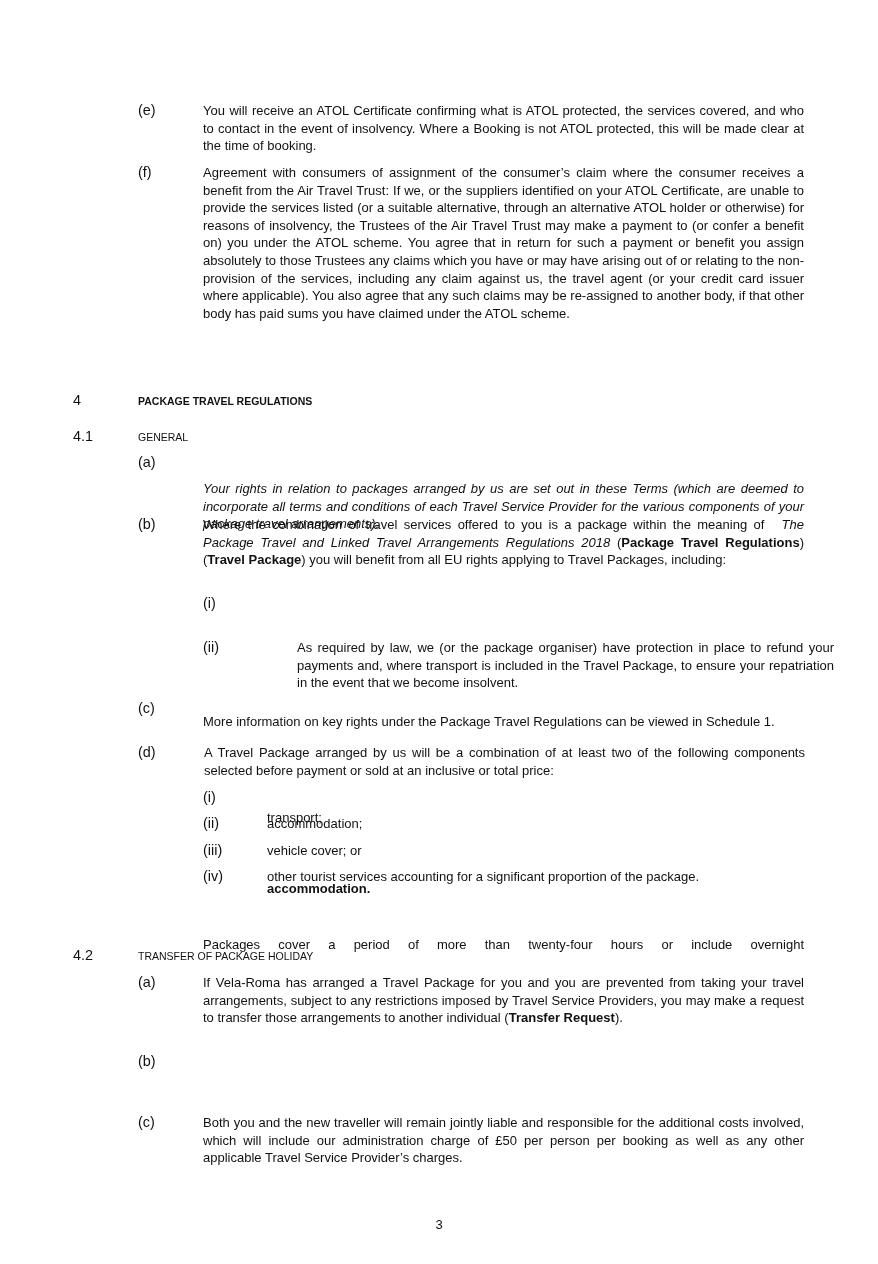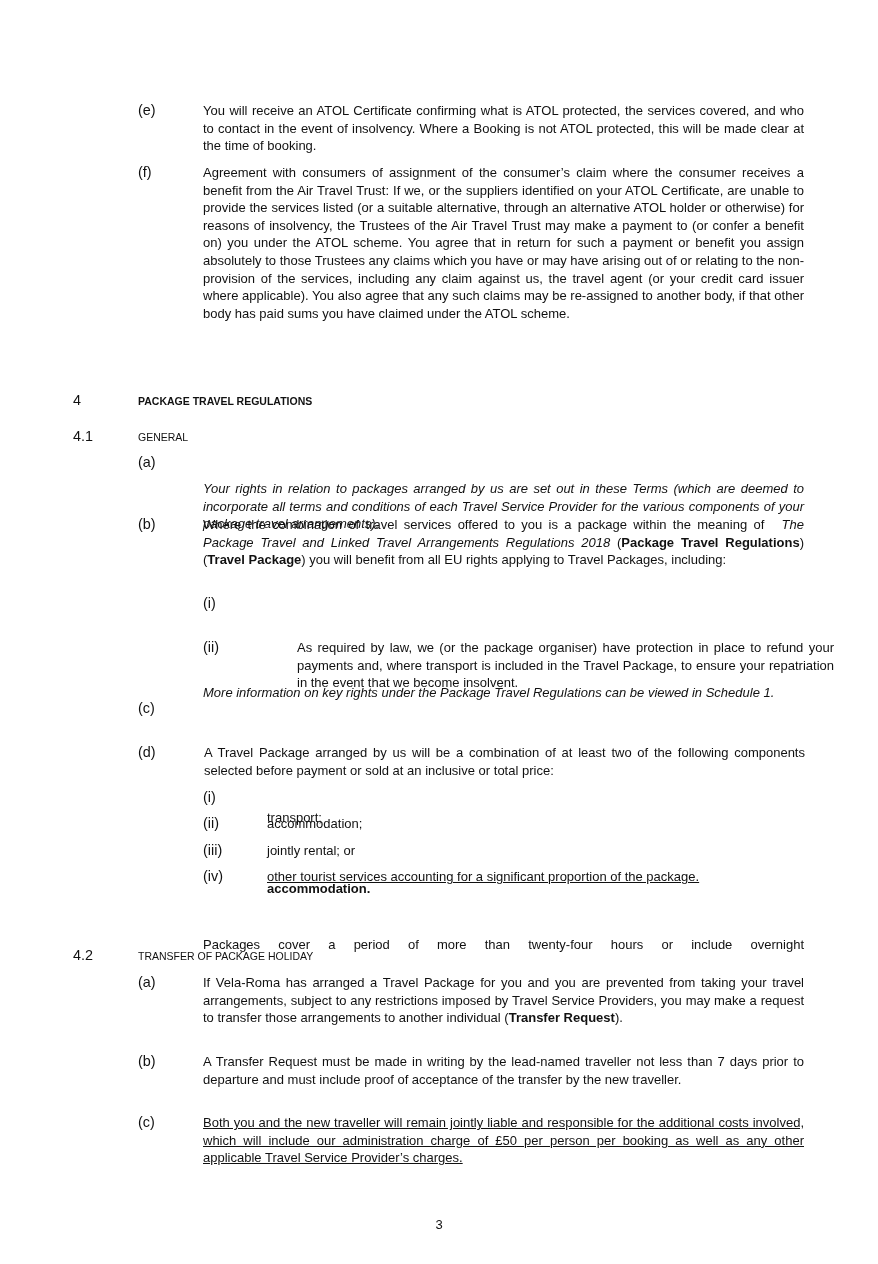--- a/index.html
+++ b/index.html
@@ -37,46 +37,45 @@
 
   <div class="lbl" style="left:138px; top:516px;">(b)</div>
   <div class="para" style="left:203px; top:516px; width:601px;"><span>Where the combination of travel services offered to you is a package within the meaning of </span><i>The Package Travel and Linked Travel Arrangements Regulations 2018</i><span> (</span><b>Package Travel Regulations</b><span>) (</span><b>Travel Package</b><span>) you will benefit from all EU rights applying to Travel Packages, including:</span></div>
 
   <div class="lbl" style="left:203px; top:595px;">(i)</div>
 
   <div class="lbl" style="left:203px; top:639px;">(ii)</div>
   <div class="para" style="left:267px; top:639px; width:537px;margin-left:30px;">As required by law, we (or the package organiser) have protection in place to refund your payments and, where transport is included in the Travel Package, to ensure your repatriation in the event that we become insolvent.</div>
 
   <div class="lbl" style="left:138px; top:700px;">(c)</div>
-  <div class="para" style="left:203px; top:684px; width:601px;font-style:italic;">More information on key rights under the Package Travel Regulations can be viewed in Schedule 1.</div>
+  <div class="para" style="left:203px; top:713px; width:601px;">More information on key rights under the Package Travel Regulations can be viewed in Schedule 1.</div>
 
   <div class="lbl" style="left:138px; top:744px;">(d)</div>
   <div class="para" style="left:204px; top:744px; width:601px;">A Travel Package arranged by us will be a combination of at least two of the following components selected before payment or sold at an inclusive or total price:</div>
 
   <div class="lbl" style="left:203px; top:789px;">(i)</div>
   <div class="para" style="left:267px; top:789px; width:537px;margin-top:20px;">transport;</div>
 
   <div class="lbl" style="left:203px; top:815px;">(ii)</div>
   <div class="para" style="left:267px; top:815px; width:537px;">accommodation;</div>
 
   <div class="lbl" style="left:203px; top:842px;">(iii)</div>
-  <div class="para" style="left:267px; top:842px; width:537px;">jointly rental; or</div>
+  <div class="para" style="left:267px; top:842px; width:537px;">vehicle cover; or</div>
 
   <div class="lbl" style="left:203px; top:868px;">(iv)</div>
-  <div class="para" style="left:267px; top:868px; width:537px;text-decoration:underline;">other tourist services accounting for a significant proportion of the package.</div>
+  <div class="para" style="left:267px; top:868px; width:537px;">other tourist services accounting for a significant proportion of the package.</div>
 
   <div class="para" style="left:203px; top:936px; width:601px; text-align-last: justify;">Packages cover a period of more than twenty-four hours or include overnight</div>
   <div class="para" style="left:267px; top:880px; width:537px;font-weight:bold;">accommodation.</div>
 
   <div class="num" style="left:73px; top:947px;">4.2</div>
   <div class="head" style="left:138px; top:949px;">TRANSFER OF PACKAGE HOLIDAY</div>
 
   <div class="lbl" style="left:138px; top:974px;">(a)</div>
   <div class="para" style="left:203px; top:974px; width:601px;"><span>If Vela-Roma has arranged a Travel Package for you and you are prevented from taking your travel arrangements, subject to any restrictions imposed by Travel Service Providers, you may make a request to transfer those arrangements to another individual (</span><b>Transfer Request</b><span>).</span></div>
 
   <div class="lbl" style="left:138px; top:1053px;">(b)</div>
-  <div class="para" style="left:203px; top:1053px; width:601px;">A Transfer Request must be made in writing by the lead-named traveller not less than 7 days prior to departure and must include proof of acceptance of the transfer by the new traveller.</div>
 
   <div class="lbl" style="left:138px; top:1114px;">(c)</div>
-  <div class="para" style="left:203px; top:1114px; width:601px;text-decoration:underline;">Both you and the new traveller will remain jointly liable and responsible for the additional costs involved, which will include our administration charge of £50 per person per booking as well as any other applicable Travel Service Provider’s charges.</div>
+  <div class="para" style="left:203px; top:1114px; width:601px;">Both you and the new traveller will remain jointly liable and responsible for the additional costs involved, which will include our administration charge of £50 per person per booking as well as any other applicable Travel Service Provider’s charges.</div>
 
   <div class="pageno">3</div>
 </div>
 
 </body></html>

